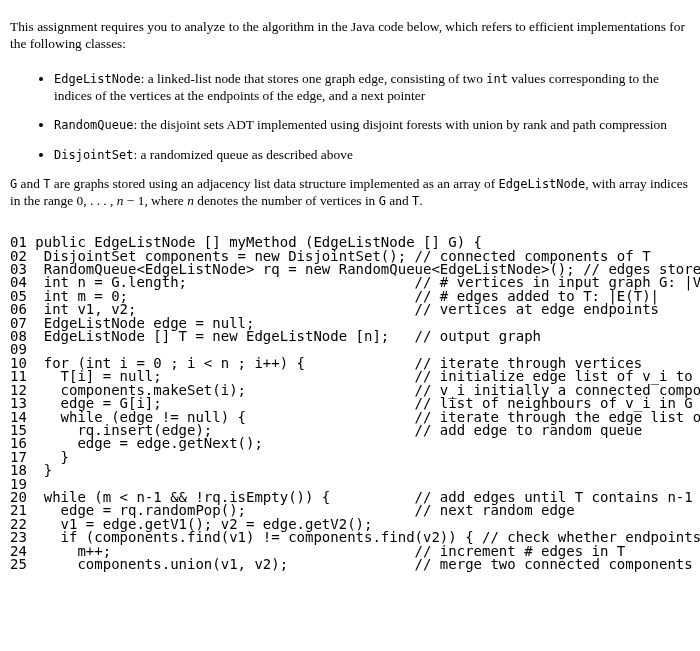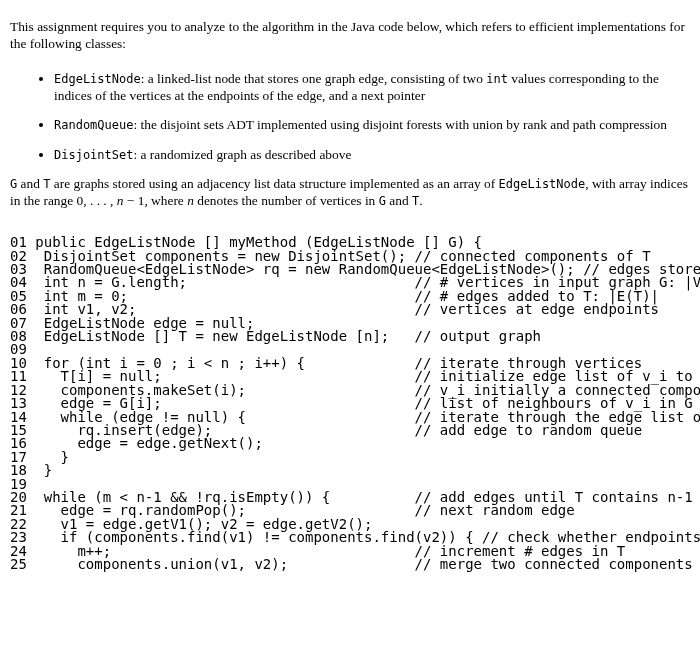--- a/index.html
+++ b/index.html
@@ -47,21 +47,21 @@
 </head>
 <body>
 
 <div class="page">
 
   <p class="prose">This assignment requires you to analyze to the algorithm in the Java code below, which refers to efficient implementations for the following classes:</p>
 
   <ul class="class-list">
     <li><span class="mono">EdgeListNode</span><span>: a linked-list node that stores one graph edge, consisting of two </span><span class="mono">int</span><span> values corresponding to the indices of the vertices at the endpoints of the edge, and a next pointer</span></li>
     <li><span class="mono">RandomQueue</span><span>: the disjoint sets ADT implemented using disjoint forests with union by rank and path compression</span></li>
-    <li><span class="mono">DisjointSet</span><span>: a randomized graph as described above</span></li>
+    <li><span class="mono">DisjointSet</span><span>: a randomized queue as described above</span></li>
   </ul>
 
   <p class="prose graphs"><span class="mono">G</span><span> and </span><span class="mono">T</span><span> are graphs stored using an adjacency list data structure implemented as an array of </span><span class="mono">EdgeListNode</span><span>, with array indices in the range 0, . . . , </span><span class="it">n</span><span> − 1, where </span><span class="it">n</span><span> denotes the number of vertices in </span><span class="mono">G</span><span> and </span><span class="mono">T</span><span>.</span></p>
 
   <pre class="code">01 public EdgeListNode [] myMethod (EdgeListNode [] G) {
 02  DisjointSet components = new DisjointSet(); // connected components of T
 03  RandomQueue&lt;EdgeListNode&gt; rq = new RandomQueue&lt;EdgeListNode&gt;(); // edges stored in randomized queue
 04  int n = G.length;                           // # vertices in input graph G: |V(G)|
 05  int m = 0;                                  // # edges added to T: |E(T)|
 06  int v1, v2;                                 // vertices at edge endpoints

